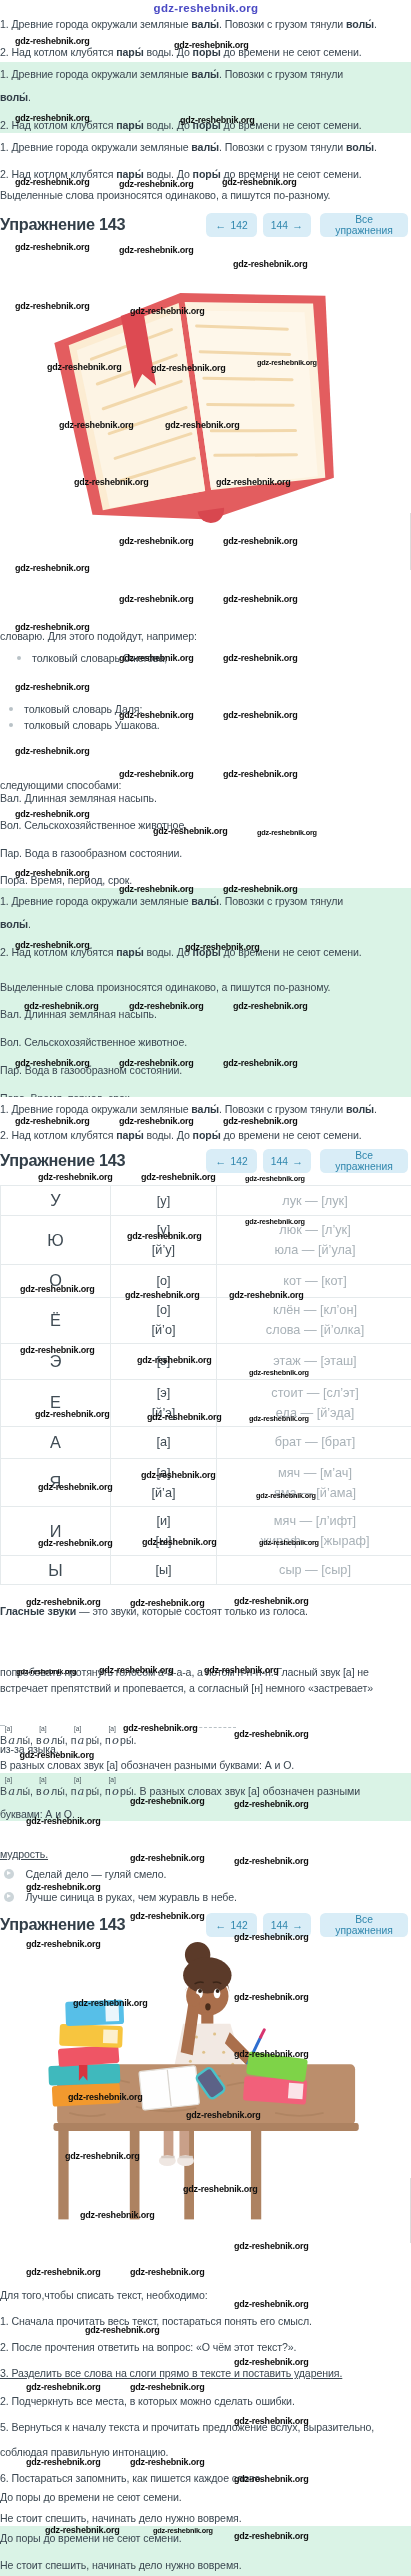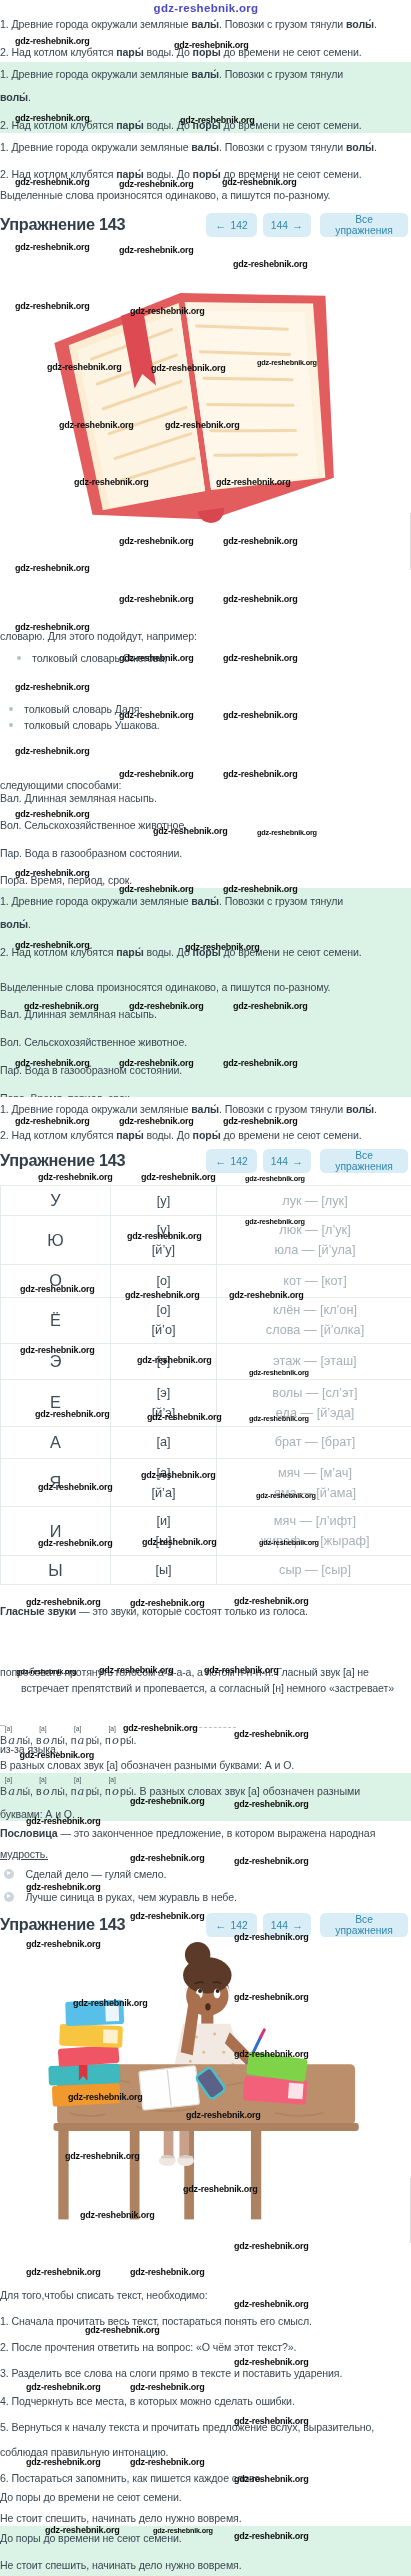--- a/index.html
+++ b/index.html
@@ -263,21 +263,21 @@
           <div>этаж — [эташ]</div>
         </div>
       </div>
       <div class="trow" style="height: 46px;">
         <div class="tc tc-letter">Е</div>
         <div class="tc tc-sound">
           <div>[э]</div>
           <div>[й’э]</div>
         </div>
         <div class="tc tc-ex">
-          <div>волы — [сл’эт]</div>
+          <div>стоит — [сл’эт]</div>
           <div>еда — [й’эда]</div>
         </div>
       </div>
       <div class="trow" style="height: 31.5px;">
         <div class="tc tc-letter">А</div>
         <div class="tc tc-sound">
           <div>[а]</div>
         </div>
         <div class="tc tc-ex">
           <div>брат — [брат]</div>
@@ -348,33 +348,32 @@
     <div class="line" style="top: 1008px;">Вал. Длинная земляная насыпь.</div>
     <div class="line" style="top: 1036px;">Вол. Сельскохозяйственное животное.</div>
     <div class="line" style="top: 1064px;">Пар. Вода в газообразном состоянии.</div>
     <div class="clipbox" style="top: 1092px;">
       <div class="line">Пора. Время, период, срок.</div>
     </div>
     <div class="line" style="top: 1103px;">1. Древние города окружали земляные <b>валы́</b>. Повозки с грузом тянули <b>волы́</b>.</div>
     <div class="line" style="top: 1129px;">2. Над котлом клубятся <b>пары́</b> воды. До <b>поры́</b> до времени не сеют семени.</div>
     <div class="line" style="top: 1605px;"><b>Гласные звуки</b> — это звуки, которые состоят только из голоса.</div>
     <div class="line" style="top: 1658px; margin-top: 8px;">попробовать протянуть голосом а-а-а-а, а потом н-н-н-н. Гласный звук [а] не</div>
-    <div class="line" style="top: 1682px; margin-left: 21px;">встречает препятствий и пропевается, а согласный [н] немного «застревает»</div>
+    <div class="line" style="top: 1682px;">встречает препятствий и пропевается, а согласный [н] немного «застревает»</div>
     <div class="line" style="top: 1707px; margin-top: 36px;">из-за языка.</div>
     <div class="line" style="top: 1759px;">В разных словах звук [а] обозначен разными буквами: А и О.</div>
     <div class="line" style="top: 1808px;">буквами: А и О.</div>
-    <div class="line" style="top: 1827px;"><b>Пословица</b> — это законченное предложение, в котором выражена народная</div>
     <div class="line" style="top: 1848px; text-decoration: underline;">мудрость.</div>
     <div class="line li-play" style="top: 1868px;"><span class="play-icon"></span>Сделай дело — гуляй смело.</div>
     <div class="line li-play" style="top: 1891px;"><span class="play-icon"></span>Лучше синица в руках, чем журавль в небе.</div>
     <div class="line" style="top: 2289px;">Для того,чтобы списать текст, необходимо:</div>
     <div class="line" style="top: 2315px;">1. Сначала прочитать весь текст, постараться понять его смысл.</div>
     <div class="line" style="top: 2341px;">2. После прочтения ответить на вопрос: «О чём этот текст?».</div>
-    <div class="line" style="top: 2367px;">3. Разделить все слова на слоги прямо в тексте и поставить ударения.</div>
-    <div class="line" style="top: 2395px;">4. Подчеркнуть все места, в которых можно сделать ошибки.</div>
+    <div class="line" style="top: 2367px; text-decoration: underline;">3. Разделить все слова на слоги прямо в тексте и поставить ударения.</div>
+    <div class="line" style="top: 2395px;">2. Подчеркнуть все места, в которых можно сделать ошибки.</div>
     <div class="line" style="top: 2421px;">5. Вернуться к началу текста и прочитать предложение вслух, выразительно,</div>
     <div class="line" style="top: 2446px;">соблюдая правильную интонацию.</div>
     <div class="line" style="top: 2472px;">6. Постараться запомнить, как пишется каждое слово.</div>
     <div class="line" style="top: 2491px;">До поры до времени не сеют семени.</div>
     <div class="line" style="top: 2512px;">Не стоит спешить, начинать дело нужно вовремя.</div>
     <div class="line" style="top: 2532px;">До поры до времени не сеют семени.</div>
     <div class="line" style="top: 2559px;">Не стоит спешить, начинать дело нужно вовремя.</div>
     <div class="wm" style="left: 15px; top: 36px; font-size: 9px;">gdz-reshebnik.org</div>
     <div class="wm" style="left: 174px; top: 40px; font-size: 9px;">gdz-reshebnik.org</div>
     <div class="wm" style="left: 15px; top: 113px; font-size: 9px;">gdz-reshebnik.org</div>

